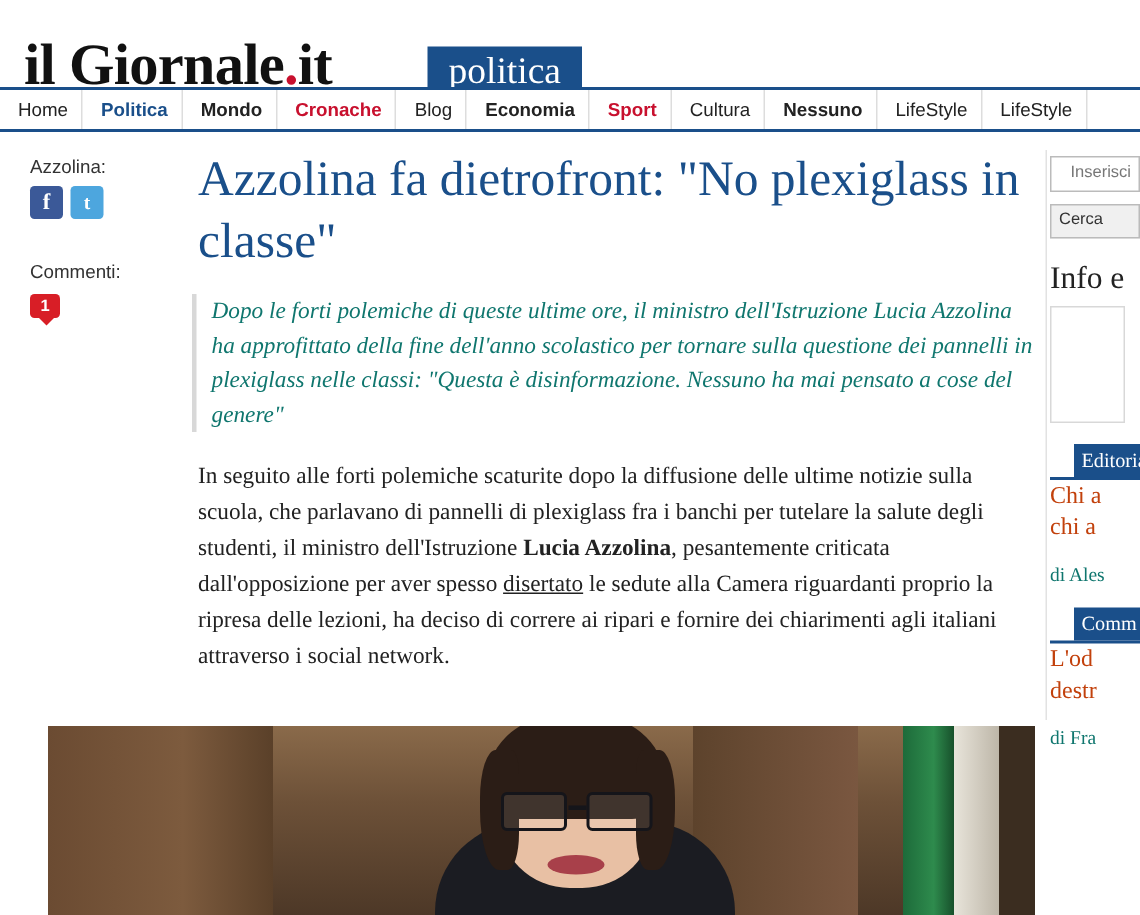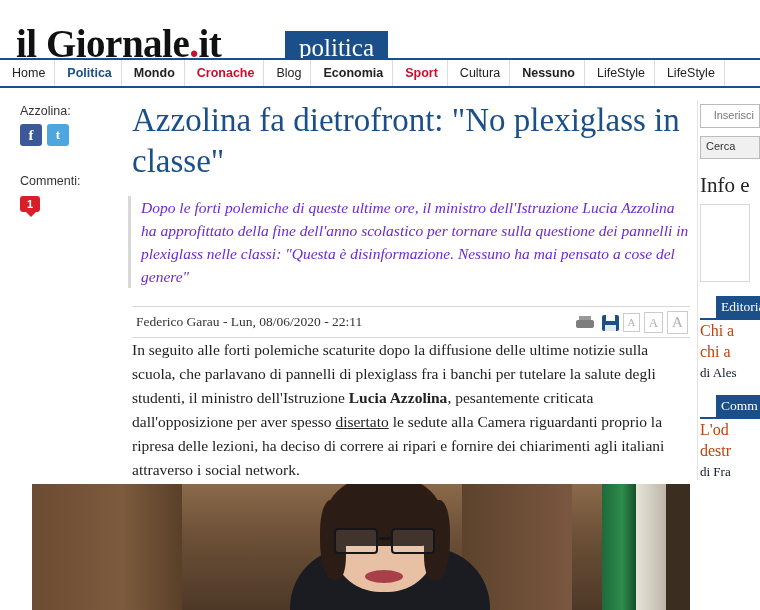--- a/index.html
+++ b/index.html
@@ -130,21 +130,21 @@
     color: #1a4f8a;
     font-weight: normal;
     margin: 0 0 14px 0;
     padding-left: 4px;
   }
   .summary {
     font-family: "Liberation Serif", serif;
     font-style: italic;
     font-size: 15.5px;
     line-height: 23px;
-    color: #6d28d9;
+    color: #0f766e;
     border-left: 3px solid #d8d8d8;
     padding-left: 10px;
     margin: 0 0 18px 0;
   }
   .byline-bar {
     border-top: 1px solid #d8d8d8;
     border-bottom: 1px solid #d8d8d8;
     height: 30px;
     margin-left: 4px;
     position: relative;
@@ -393,22 +393,22 @@
     font-family: "Liberation Serif", serif;
     font-size: 16px;
     line-height: 21px;
     color: #c2410c;
     white-space: nowrap;
     overflow: hidden;
   }
   .sect-by {
     font-family: "Liberation Serif", serif;
     font-size: 13px;
-    color: #0f172a;
-    margin-top: 3px;
+    color: #0f766e;
+    margin-top: 13px;
     white-space: nowrap;
     overflow: hidden;
   }
   .vrule {
     position: absolute;
     left: 697px; top: 100px;
     width: 1px; height: 380px;
     background: #e2e2e2;
   }
 </style>
@@ -432,26 +432,20 @@
   <div class="comments-label">Commenti:</div>
   <div class="comment-count-wrap">
     <span class="comment-bubble">1</span>
   </div>
 </div>
 
 <div class="article">
   <h1 class="headline">Azzolina fa dietrofront: "No plexiglass in classe"</h1>
   <div class="summary">Dopo le forti polemiche di queste ultime ore, il ministro dell'Istruzione Lucia Azzolina ha approfittato della fine dell'anno scolastico per tornare sulla questione dei pannelli in plexiglass nelle classi: "Questa è disinformazione. Nessuno ha mai pensato a cose del genere"</div>
 
-  <div class="byline-bar">
-    <div class="byline">Federico Garau - Lun, 08/06/2020 - 22:11</div>
-    <div class="tools">
-      <span class="tool-icon printer"></span><span class="tool-icon floppy"></span><span class="font-a fa1">A</span><span class="font-a fa2">A</span><span class="font-a fa3">A</span>
-    </div>
-  </div>
 
 
   <p class="body-text"><span>In seguito alle forti polemiche scaturite dopo la diffusione delle ultime notizie sulla scuola, che parlavano di pannelli di plexiglass fra i banchi per tutelare la salute degli studenti, il ministro dell'Istruzione </span><b>Lucia Azzolina</b><span>, pesantemente criticata dall'opposizione per aver spesso </span><a class="link">disertato</a><span> le sedute alla Camera riguardanti proprio la ripresa delle lezioni, ha deciso di correre ai ripari e fornire dei chiarimenti agli italiani attraverso i social network.</span></p>
 </div>
 
 <div class="photo">
   <div class="ph-wall"></div>
   <div class="ph-wood"></div>
   <div class="ph-wood2"></div>
   <div class="ph-flag-green"></div>

